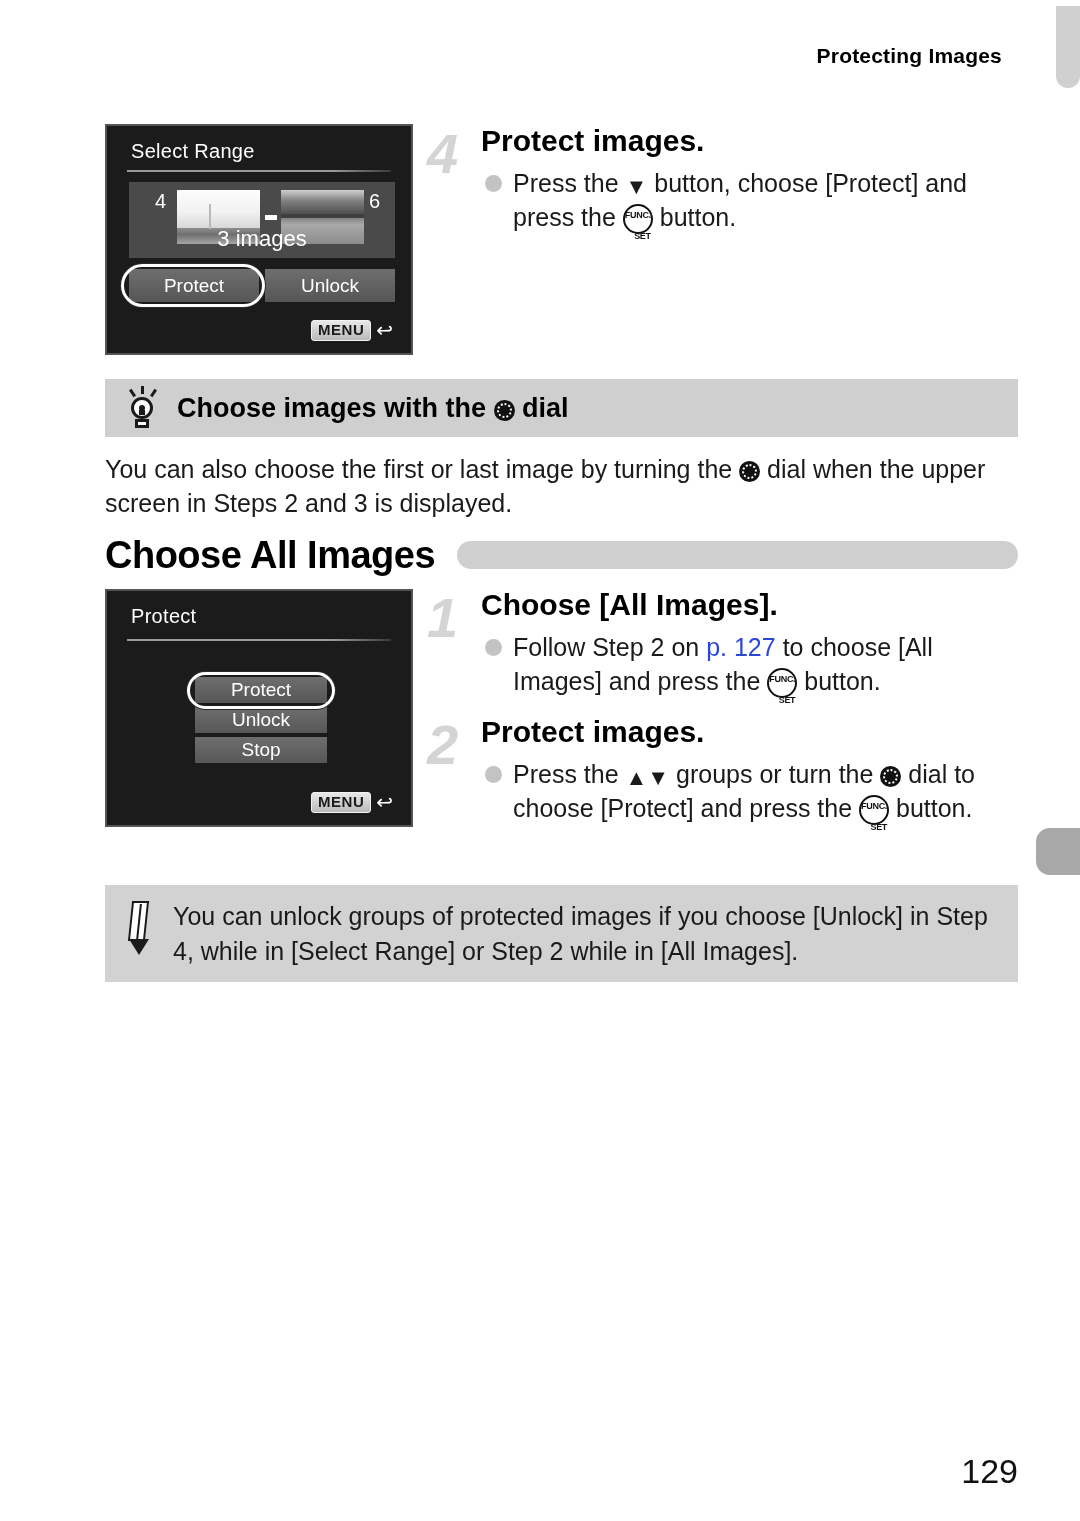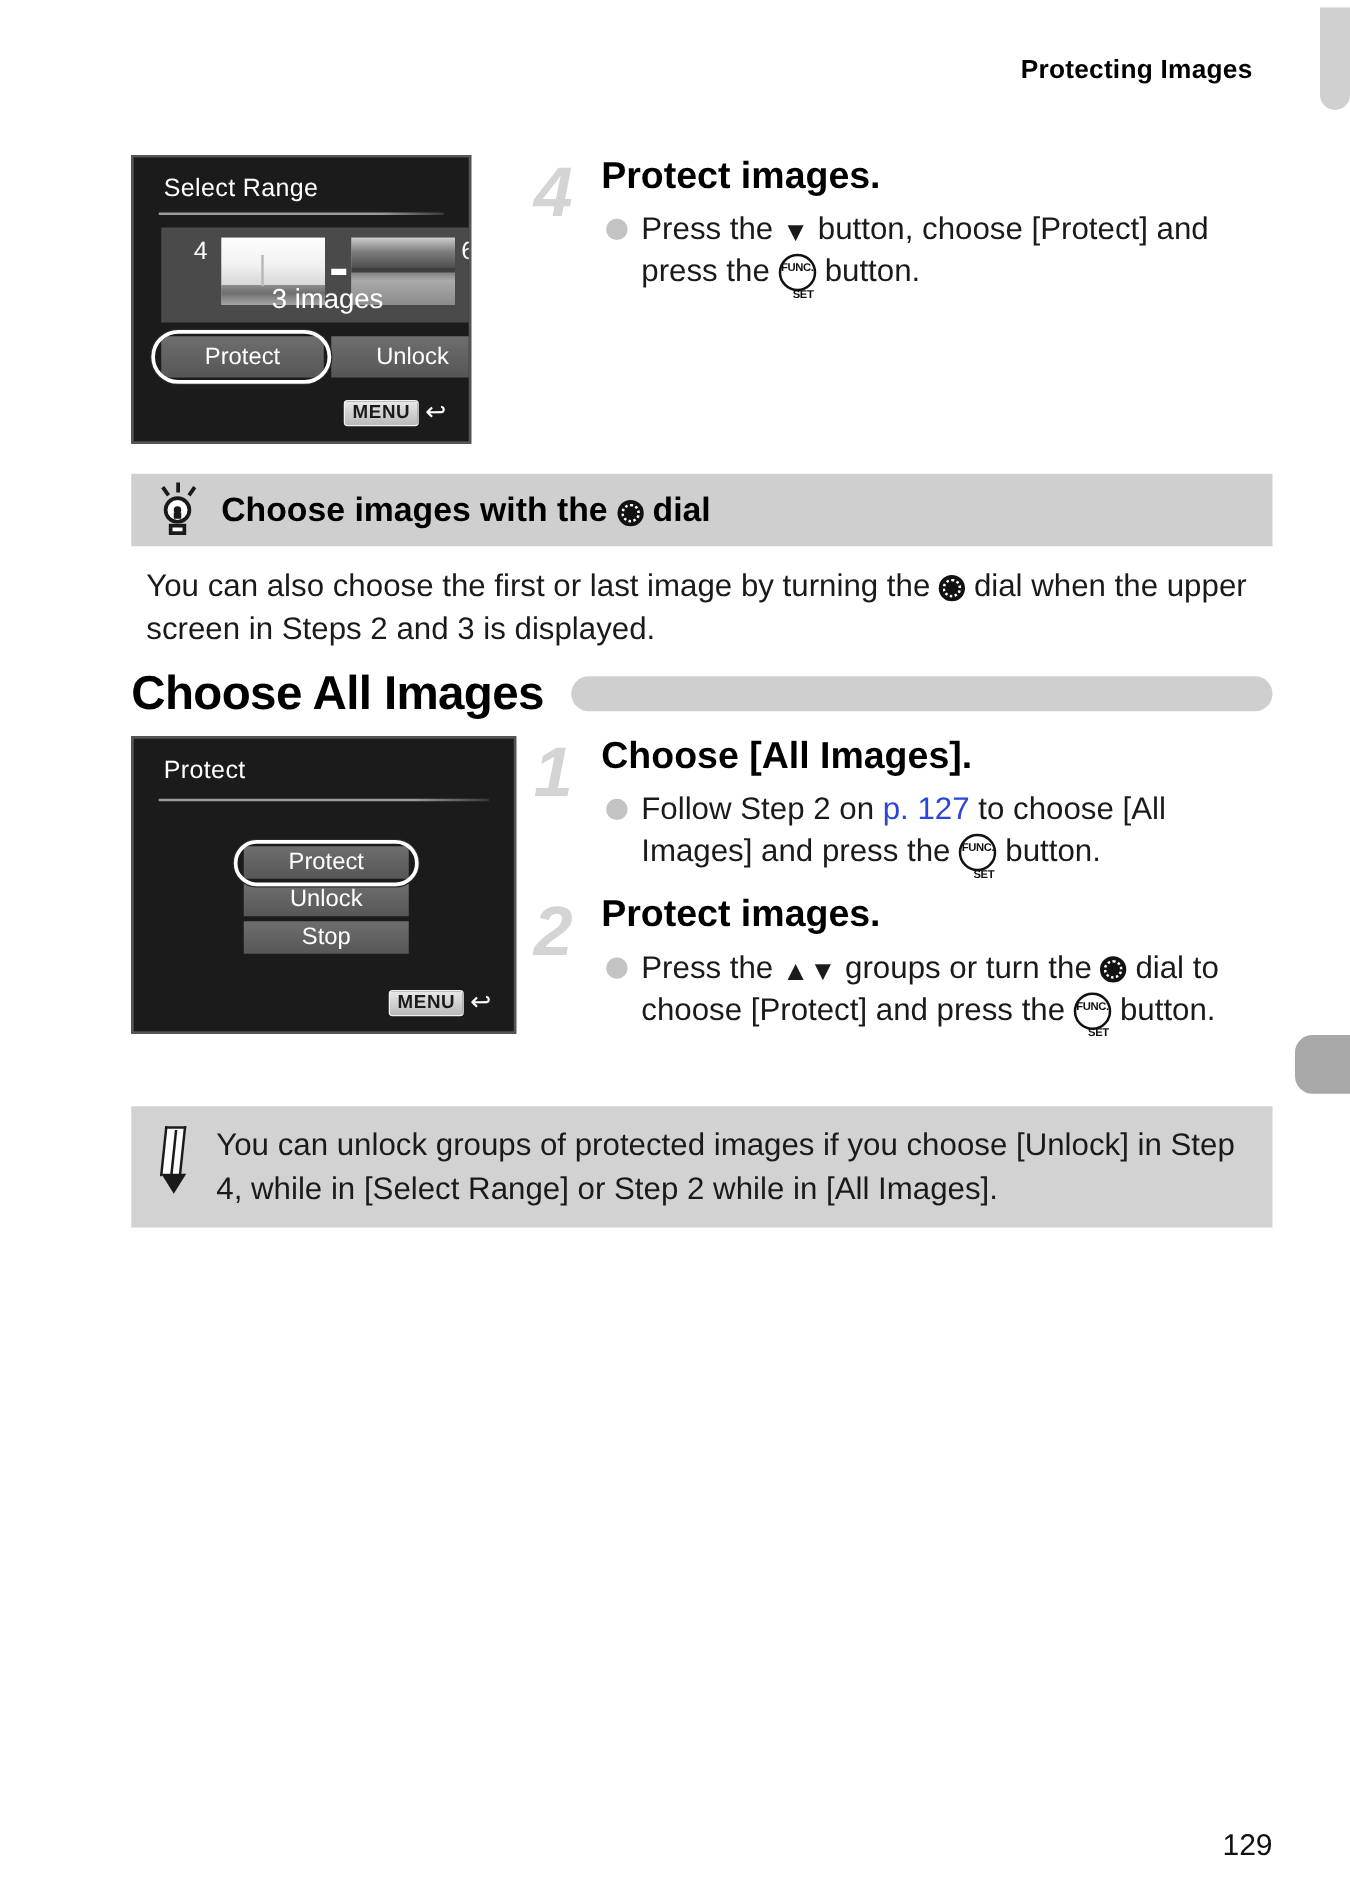--- a/index.html
+++ b/index.html
@@ -70,21 +70,21 @@
   }
   .lcd-rule {
     position: absolute;
     left: 20px;
     right: 20px;
     height: 2px;
     background: linear-gradient(to right, #9a9a9a 0%, #9a9a9a 78%, #3a3a3a 100%);
   }
 
   
-  #lcd1 { left: 105px; top: 124px; width: 272px; height: 231px; }
+  #lcd1 { left: 105px; top: 124px; width: 308px; height: 231px; }
   #lcd1 .panel {
     position: absolute;
     left: 22px; top: 56px; width: 266px; height: 76px;
     background: #4a4a4a;
   }
   #lcd1 .thumb {
     position: absolute;
     top: 8px;
     width: 83px; height: 54px;
     background: #9a9a9a;
@@ -290,21 +290,20 @@
   .tip-title {
     font-size: 27px;
     font-weight: bold;
     color: #000;
   }
   .tip-text {
     margin-top: 16px;
     font-size: 25px;
     line-height: 1.35;
     color: #1a1a1a;
-    margin-left: 12px;
   }
 
   
   .bulb { position: relative; width: 38px; height: 44px; }
   .bulb .glass {
     position: absolute; left: 8px; top: 11px;
     width: 22px; height: 22px;
     border: 3px solid #1a1a1a;
     border-radius: 50%;
     background: #fff;
@@ -400,21 +399,21 @@
     border-left: 10px solid transparent;
     border-right: 10px solid transparent;
     border-top: 16px solid #1a1a1a;
   }
 
   
   .pageno {
     position: absolute;
     right: 62px;
     bottom: 30px;
-    font-size: 24px;
+    font-size: 34px;
     color: #111;
   }
 </style>
 </head>
 <body>
 
 <div class="page">
 
   <div class="running-header">Protecting Images</div>
 

